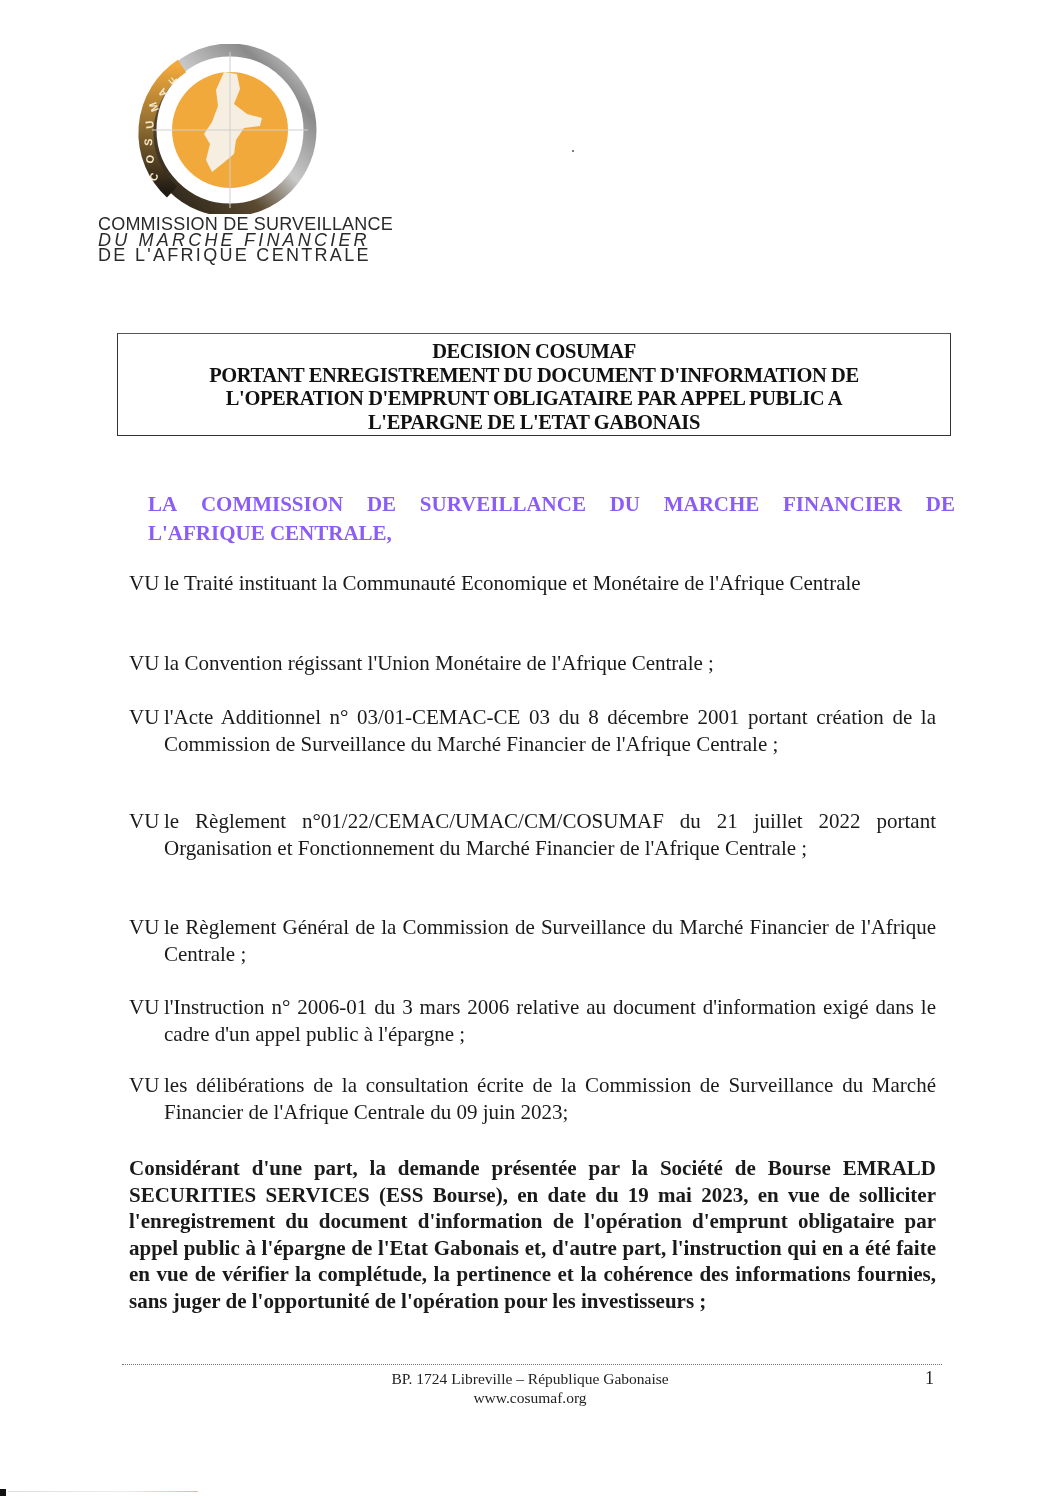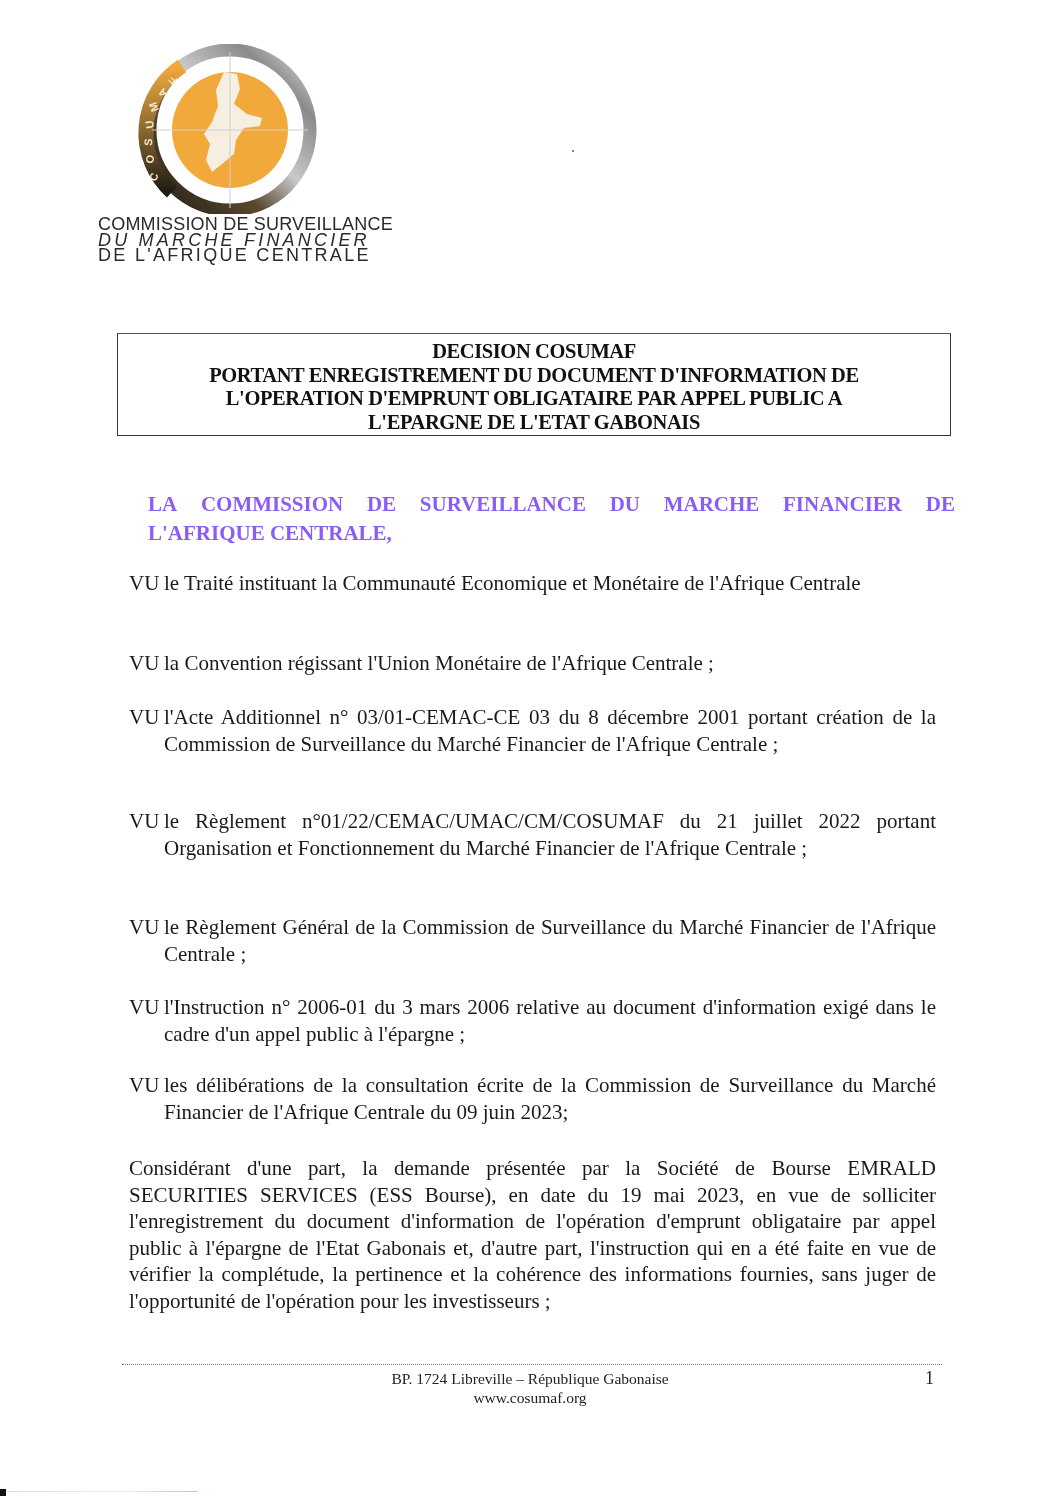--- a/index.html
+++ b/index.html
@@ -32,21 +32,21 @@
     }
     .preamble .l1 { display: flex; justify-content: space-between; }
 
     .vu-list { position: absolute; left: 129px; top: 570px; width: 807px; }
     .vu-item { position: absolute; left: 0; width: 807px; font-size: 21px; line-height: 26.5px; color: #1a1a1a; }
     .vu-item .vu { position: absolute; left: 0; top: 0; }
     .vu-item .txt { margin-left: 35px; text-align: justify; }
 
     .considerant {
       position: absolute; left: 129px; top: 1155px; width: 807px;
-      font-size: 21px; line-height: 26.5px; text-align: justify; color: #1a1a1a;
+      font-size: 21px; line-height: 26.5px; text-align: justify; color: #1a1a1a; font-weight: bold;
     }
 
     .footer-line {
       position: absolute; left: 122px; top: 1364px; width: 820px; height: 0;
       border-top: 1px dotted #777;
     }
     .footer {
       position: absolute; left: 200px; top: 1370px; width: 660px; text-align: center;
       font-family: "Liberation Serif", "DejaVu Serif", serif; font-size: 15.5px; line-height: 18.5px; color: #222;
     }

